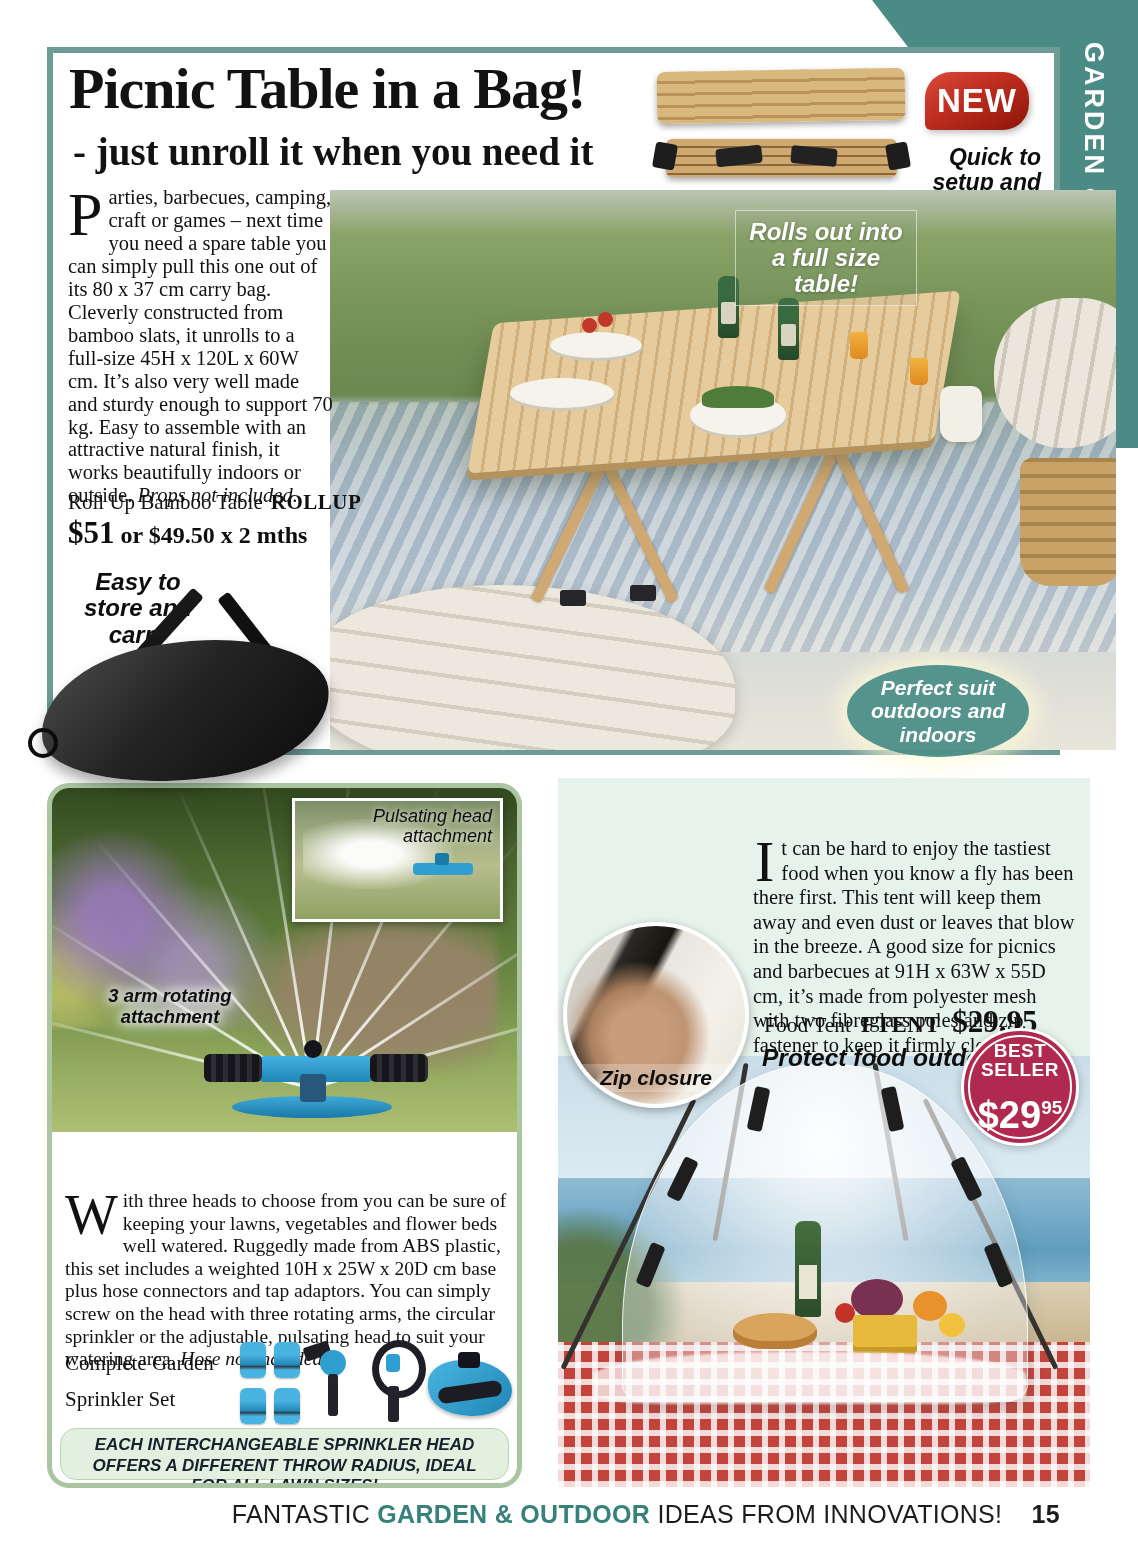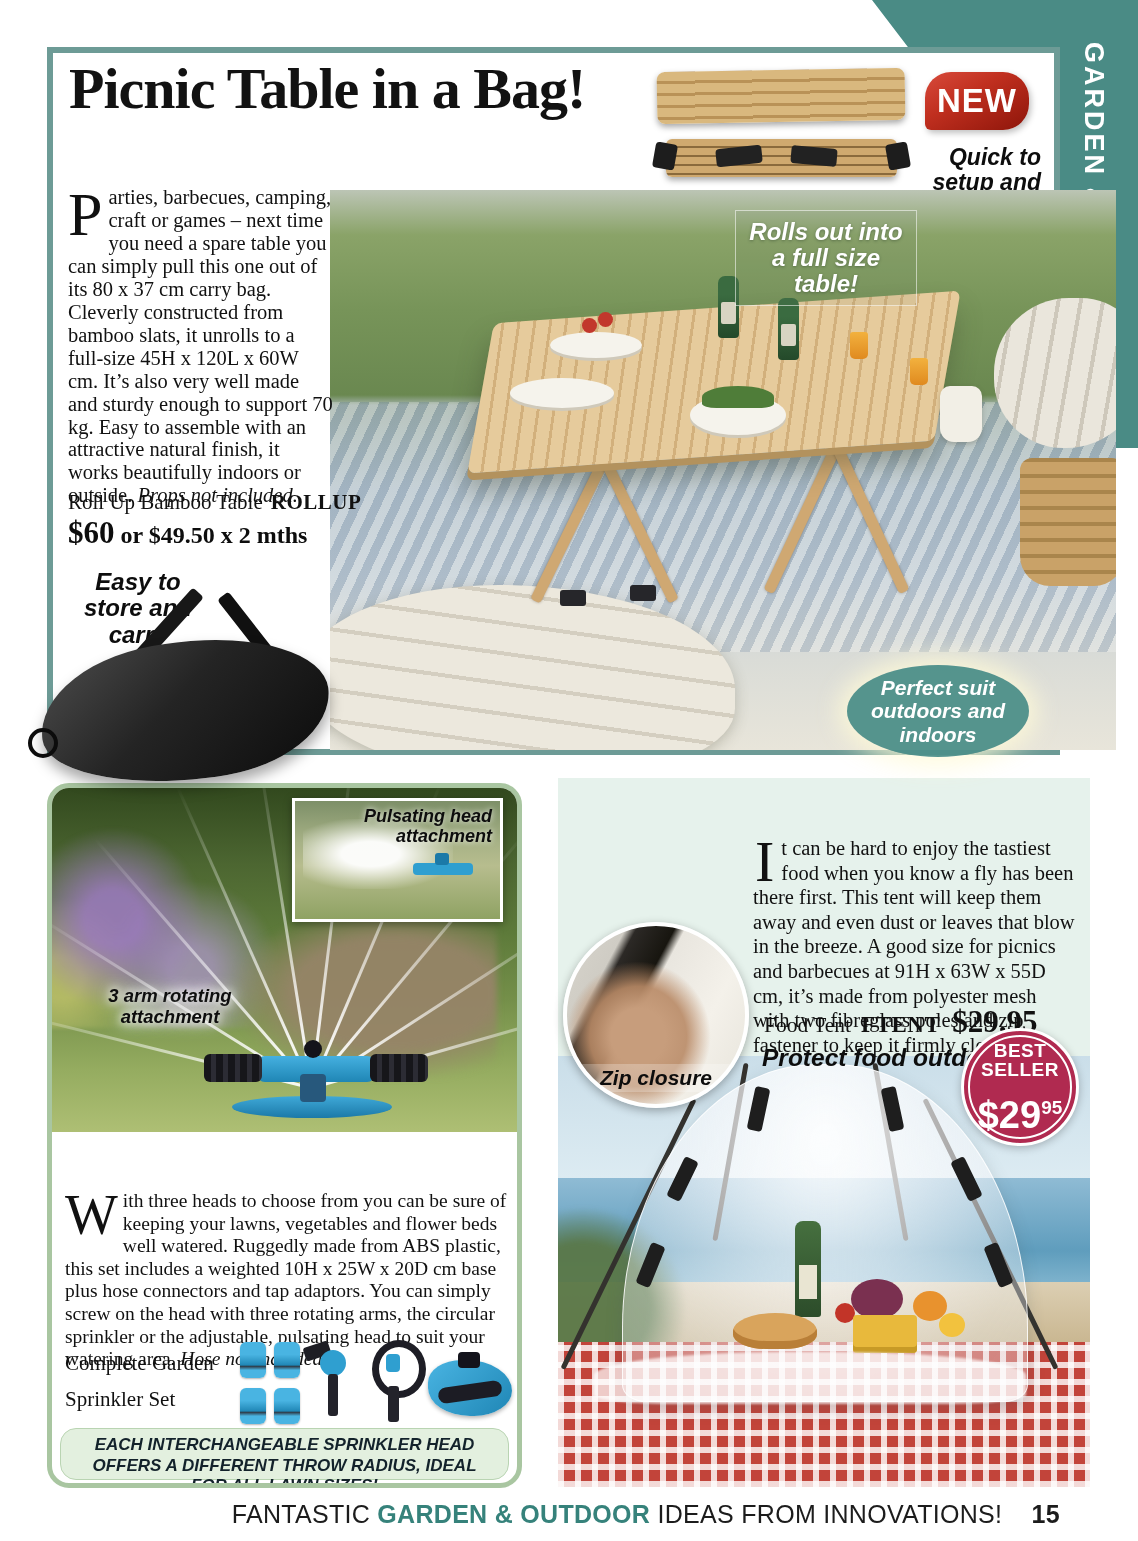--- a/index.html
+++ b/index.html
@@ -123,21 +123,21 @@
   .spr-knob{position:absolute;left:252px;top:252px;width:18px;height:18px;background:#14141a;border-radius:50%;}
 
   .inset{position:absolute;left:240px;top:10px;width:205px;height:118px;border:3px solid #fff;
       box-shadow:0 2px 8px rgba(0,0,0,.35);
       background:linear-gradient(180deg,#7d8f68 0%,#a7b286 35%,#b7bd8e 55%,#8fa263 100%);}
   .inset .spray{position:absolute;left:8px;top:18px;width:150px;height:70px;
       background:radial-gradient(ellipse at 45% 50%,rgba(255,255,255,.95) 0 25%,rgba(255,255,255,.35) 55%,transparent 75%);}
   .inset .mini{position:absolute;left:118px;top:62px;width:60px;height:12px;background:#2f9fd0;border-radius:4px;}
   .inset .mini:before{content:"";position:absolute;left:22px;top:-10px;width:14px;height:12px;background:#1b79a8;border-radius:3px;}
   .inset-caption{position:absolute;right:8px;top:6px;width:150px;text-align:right;
-      font-family:"Liberation Sans",sans-serif;font-style:italic;font-weight:bold;font-size:18px;
+      font-family:"Liberation Sans",sans-serif;font-style:italic;font-weight:normal;font-size:18px;
       line-height:1.1;color:#0d0d0d;text-shadow:0 0 6px rgba(255,255,255,.9);}
   .arm-caption{position:absolute;left:34px;top:198px;width:168px;text-align:center;
       font-family:"Liberation Sans",sans-serif;font-style:italic;font-weight:bold;font-size:18.5px;
       line-height:1.12;color:#0d0d0d;
       text-shadow:0 0 8px #fff,0 0 14px #fff,0 0 20px rgba(255,255,255,.9);}
 
   .sp-title{position:absolute;left:13px;top:346px;margin:0;font-size:44px;font-weight:bold;color:#121212;letter-spacing:-.5px;}
   .sp-body{position:absolute;left:13px;top:402px;width:442px;font-size:19.5px;line-height:1.16;color:#111;}
   .dropcap-w{float:left;font-size:56px;line-height:44px;padding:3px 5px 0 0;}
   .sp-product{position:absolute;left:13px;top:558px;font-size:21px;line-height:1.7;color:#111;}
@@ -222,20 +222,21 @@
 </head>
 <body>
 
 <div class="page">
 
   <div class="corner-tab"></div>
   <div class="sidebar-label">GARDEN &amp; OUTDOORS</div>
 
   <section class="article-box">
     <h1 class="picnic-title">Picnic Table in a Bag!</h1>
+    <h2 class="picnic-subtitle">- just unroll it when you need it</h2>
 
     <div class="folded-a"></div>
     <div class="folded-b">
       <span class="tip l"></span>
       <span class="tip r"></span>
     </div>
 
     <div class="new-badge">NEW</div>
     <div class="quick-caption">Quick to setup and pack away</div>
 
@@ -274,21 +275,21 @@
     <div class="perfect-ellipse">Perfect suit outdoors and indoors</div>
 
     <div class="body-col">
       <span class="dropcap">P</span><span>arties, barbecues, camping, craft or games – next time you need a spare table you can simply pull this one out of its 80 x 37 cm carry bag. Cleverly constructed from bamboo slats, it unrolls to a full-size 45H x 120L x 60W cm. It’s also very well made and sturdy enough to support 70 kg. Easy to assemble with an attractive natural finish, it works beautifully indoors or outside. </span><span class="it">Props not included.</span>
     </div>
 
     <div class="product-line">
       <span>Roll Up Bamboo Table</span><b>ROLLUP</b>
     </div>
     <div class="price-line">
-      <span class="big">$60</span><span> or $49.50 x 2 mths</span>
+      <span class="big">$51</span><span> or $49.50 x 2 mths</span>
     </div>
 
     <div class="store-caption">Easy to store and carry</div>
   </section>
 
   <div class="bag-photo">
     <div class="strap-l"></div>
     <div class="strap-r"></div>
     <div class="bag-body"></div>
     <div class="drawstring"></div>

